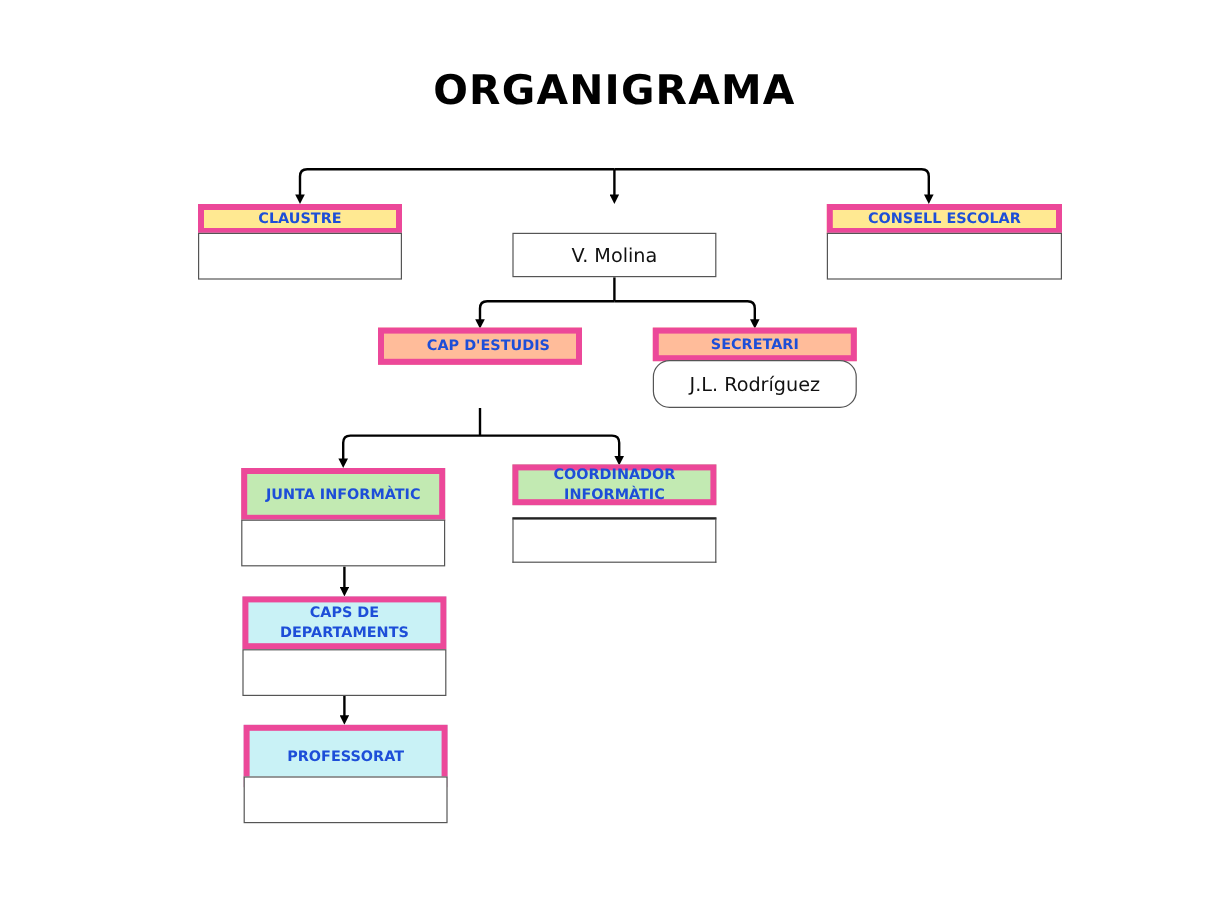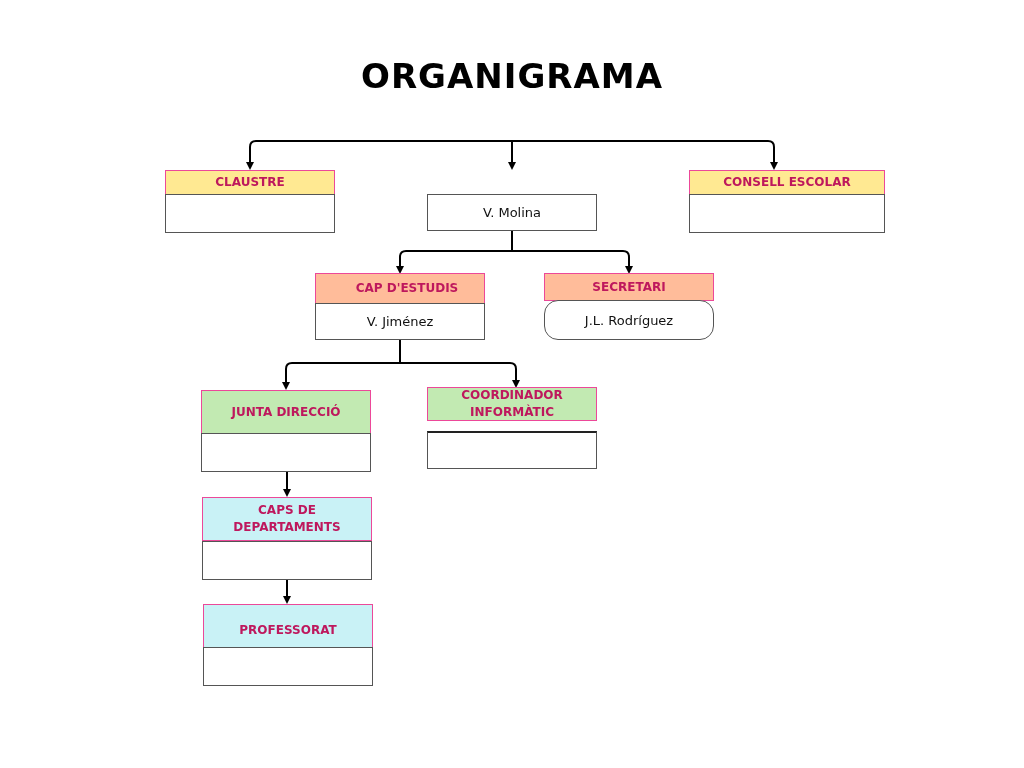--- a/index.html
+++ b/index.html
@@ -1,21 +1,21 @@
 <!DOCTYPE html>
 <html><head>
 <meta charset="utf-8">
 <style>
   html,body{margin:0;padding:0;background:#ffffff;}
   body{width:1024px;height:768px;position:relative;overflow:hidden;font-family:"DejaVu Sans","Liberation Sans",sans-serif;}
   .title{position:absolute;left:0;width:1024px;top:56px;text-align:center;font-size:34px;font-weight:bold;letter-spacing:1px;color:#000;}
   svg.lines{position:absolute;left:0;top:0;width:1024px;height:768px;}
   .node{position:absolute;box-sizing:border-box;}
-  .hdr{position:absolute;left:0;right:0;top:0;box-sizing:border-box;border:1px solid #ec4899;display:flex;align-items:center;justify-content:center;text-align:center;font-size:12px;font-weight:bold;color:#be185d;line-height:17px;}
-  .body{position:absolute;left:0;right:0;box-sizing:border-box;border:1px solid #555;background:#fff;display:flex;align-items:center;justify-content:center;font-size:13px;color:#111;}
+  .hdr{position:absolute;left:0;right:0;top:0;box-sizing:border-box;border:5px solid #ec4899;display:flex;align-items:center;justify-content:center;text-align:center;font-size:12px;font-weight:bold;color:#1d4ed8;line-height:17px;}
+  .body{position:absolute;left:0;right:0;box-sizing:border-box;border:1px solid #555;background:#fff;display:flex;align-items:center;justify-content:center;font-size:16px;color:#111;}
   .yellow{background:#ffe992;}
   .orange{background:#ffbc9a;}
   .green{background:#c2eab2;}
   .cyan{background:#c9f2f6;}
 </style>
 </head>
 <body>
 
 <div class="title">ORGANIGRAMA</div>
 
@@ -49,30 +49,29 @@
   <div class="body" style="top:24px;height:37px;">V. Molina</div>
 </div>
 
 <div class="node" style="left:689px;top:170px;width:196px;height:63px;">
   <div class="hdr yellow" style="height:25px;">CONSELL ESCOLAR</div>
   <div class="body" style="top:24px;height:39px;"></div>
 </div>
 
 <div class="node" style="left:315px;top:273px;width:170px;height:67px;">
   <div class="hdr orange" style="height:31px;padding-left:14px;">CAP D'ESTUDIS</div>
-  <div class="body" style="top:30px;height:37px;">V. Jiménez</div>
 </div>
 
 <div class="node" style="left:544px;top:273px;width:170px;height:67px;">
   <div class="hdr orange" style="height:28px;">SECRETARI</div>
   <div class="body" style="top:27px;height:40px;border-radius:14px;">J.L. Rodríguez</div>
 </div>
 
 <div class="node" style="left:201px;top:390px;width:170px;height:82px;">
-  <div class="hdr green" style="height:44px;">JUNTA DIRECCIÓ</div>
+  <div class="hdr green" style="height:44px;">JUNTA INFORMÀTIC</div>
   <div class="body" style="top:43px;height:39px;"></div>
 </div>
 
 <div class="node" style="left:427px;top:387px;width:170px;height:82px;">
   <div class="hdr green" style="height:34px;padding:0 8px;">COORDINADOR INFORMÀTIC</div>
   <div class="body" style="top:44px;height:38px;border-top:2px solid #222;"></div>
 </div>
 
 <div class="node" style="left:202px;top:497px;width:170px;height:83px;padding-left:36px;">
   <div class="hdr cyan" style="height:44px;padding:0 30px;">CAPS DE DEPARTAMENTS</div>

